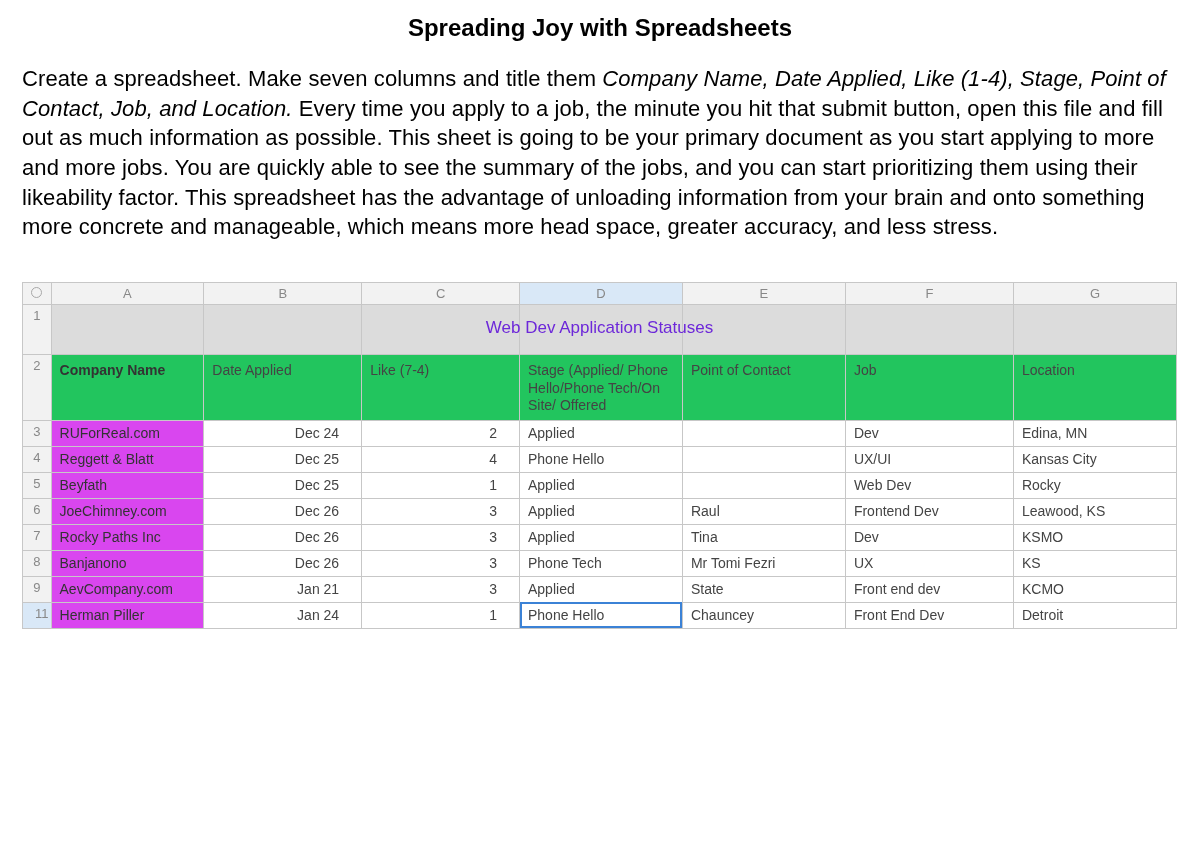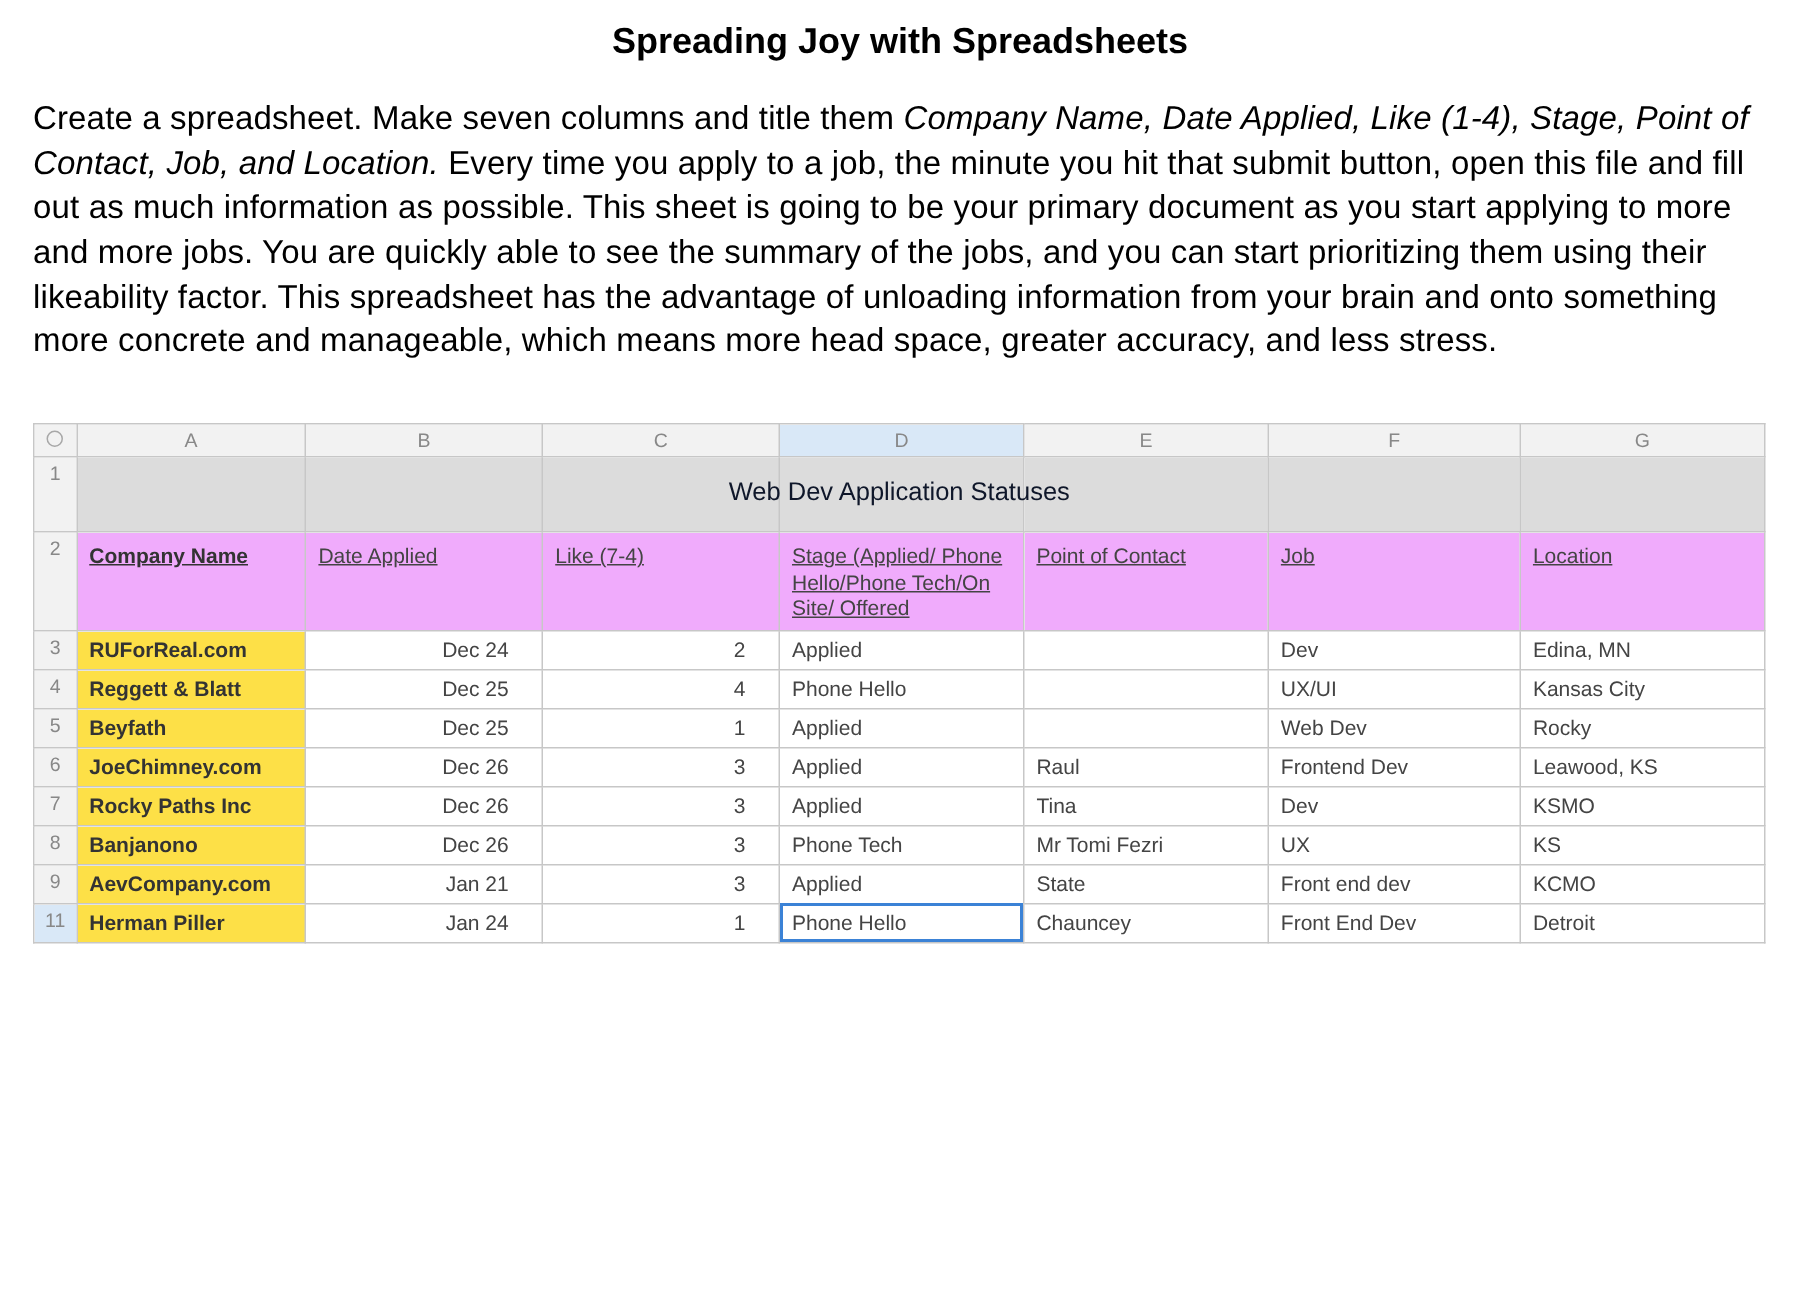--- a/index.html
+++ b/index.html
@@ -38,21 +38,21 @@
       color: #555;
       position: relative;
     }
     .sheet-title {
       position: absolute;
       left: 0;
       right: 0;
       top: 36px;
       text-align: center;
       font-size: 17px;
-      color: #0f172a;
+      color: #6d28d9;
       z-index: 2;
       pointer-events: none;
     }
     table {
       border-collapse: collapse;
       width: 100%;
       table-layout: fixed;
     }
     td, th {
       border: 1px solid #c7c7c7;
@@ -80,49 +80,49 @@
     .row-num {
       background: #f2f2f2;
       text-align: center;
       color: #888;
       font-size: 13px;
       width: 28px;
       padding: 3px 2px;
     }
     .row-num.sel {
       background: #d9e8f7;
+      text-align: right;
     }
     .title-row td.cell {
       background: #dcdcdc;
       height: 50px;
     }
     .header-row td.cell {
-      background: #f0abfc;
+      background: #22c55e;
       color: #444;
       font-size: 14px;
       height: 60px;
       vertical-align: top;
       padding-top: 7px;
       line-height: 1.25;
-      text-decoration: underline;
     }
     .header-row td.cell.first-col {
       font-weight: bold;
       color: #333;
     }
     .data-row td.cell {
       background: #fff;
       color: #444;
       font-size: 14px;
       height: 26px;
       padding: 4px 8px;
     }
     .data-row td.cell.first-col {
-      background: #fde047;
-      font-weight: bold;
+      background: #d946ef;
+      font-weight: normal;
       color: #333;
     }
     .data-row td.cell.num {
       text-align: right;
       padding-right: 22px;
     }
     .selected-cell {
       outline: 2px solid #3b82d6;
       outline-offset: -2px;
       position: relative;

